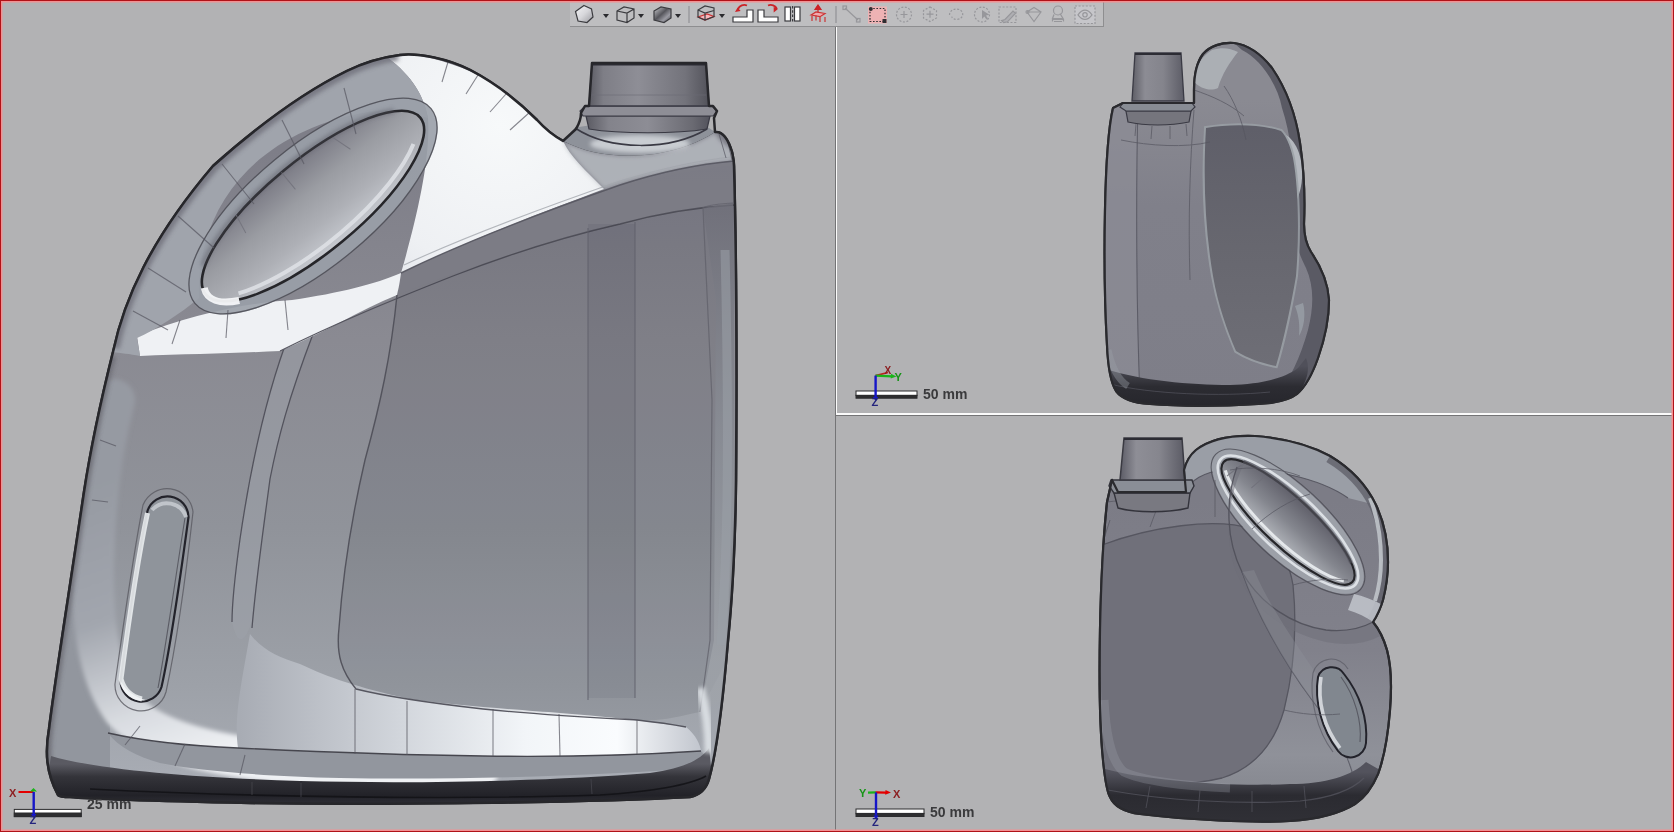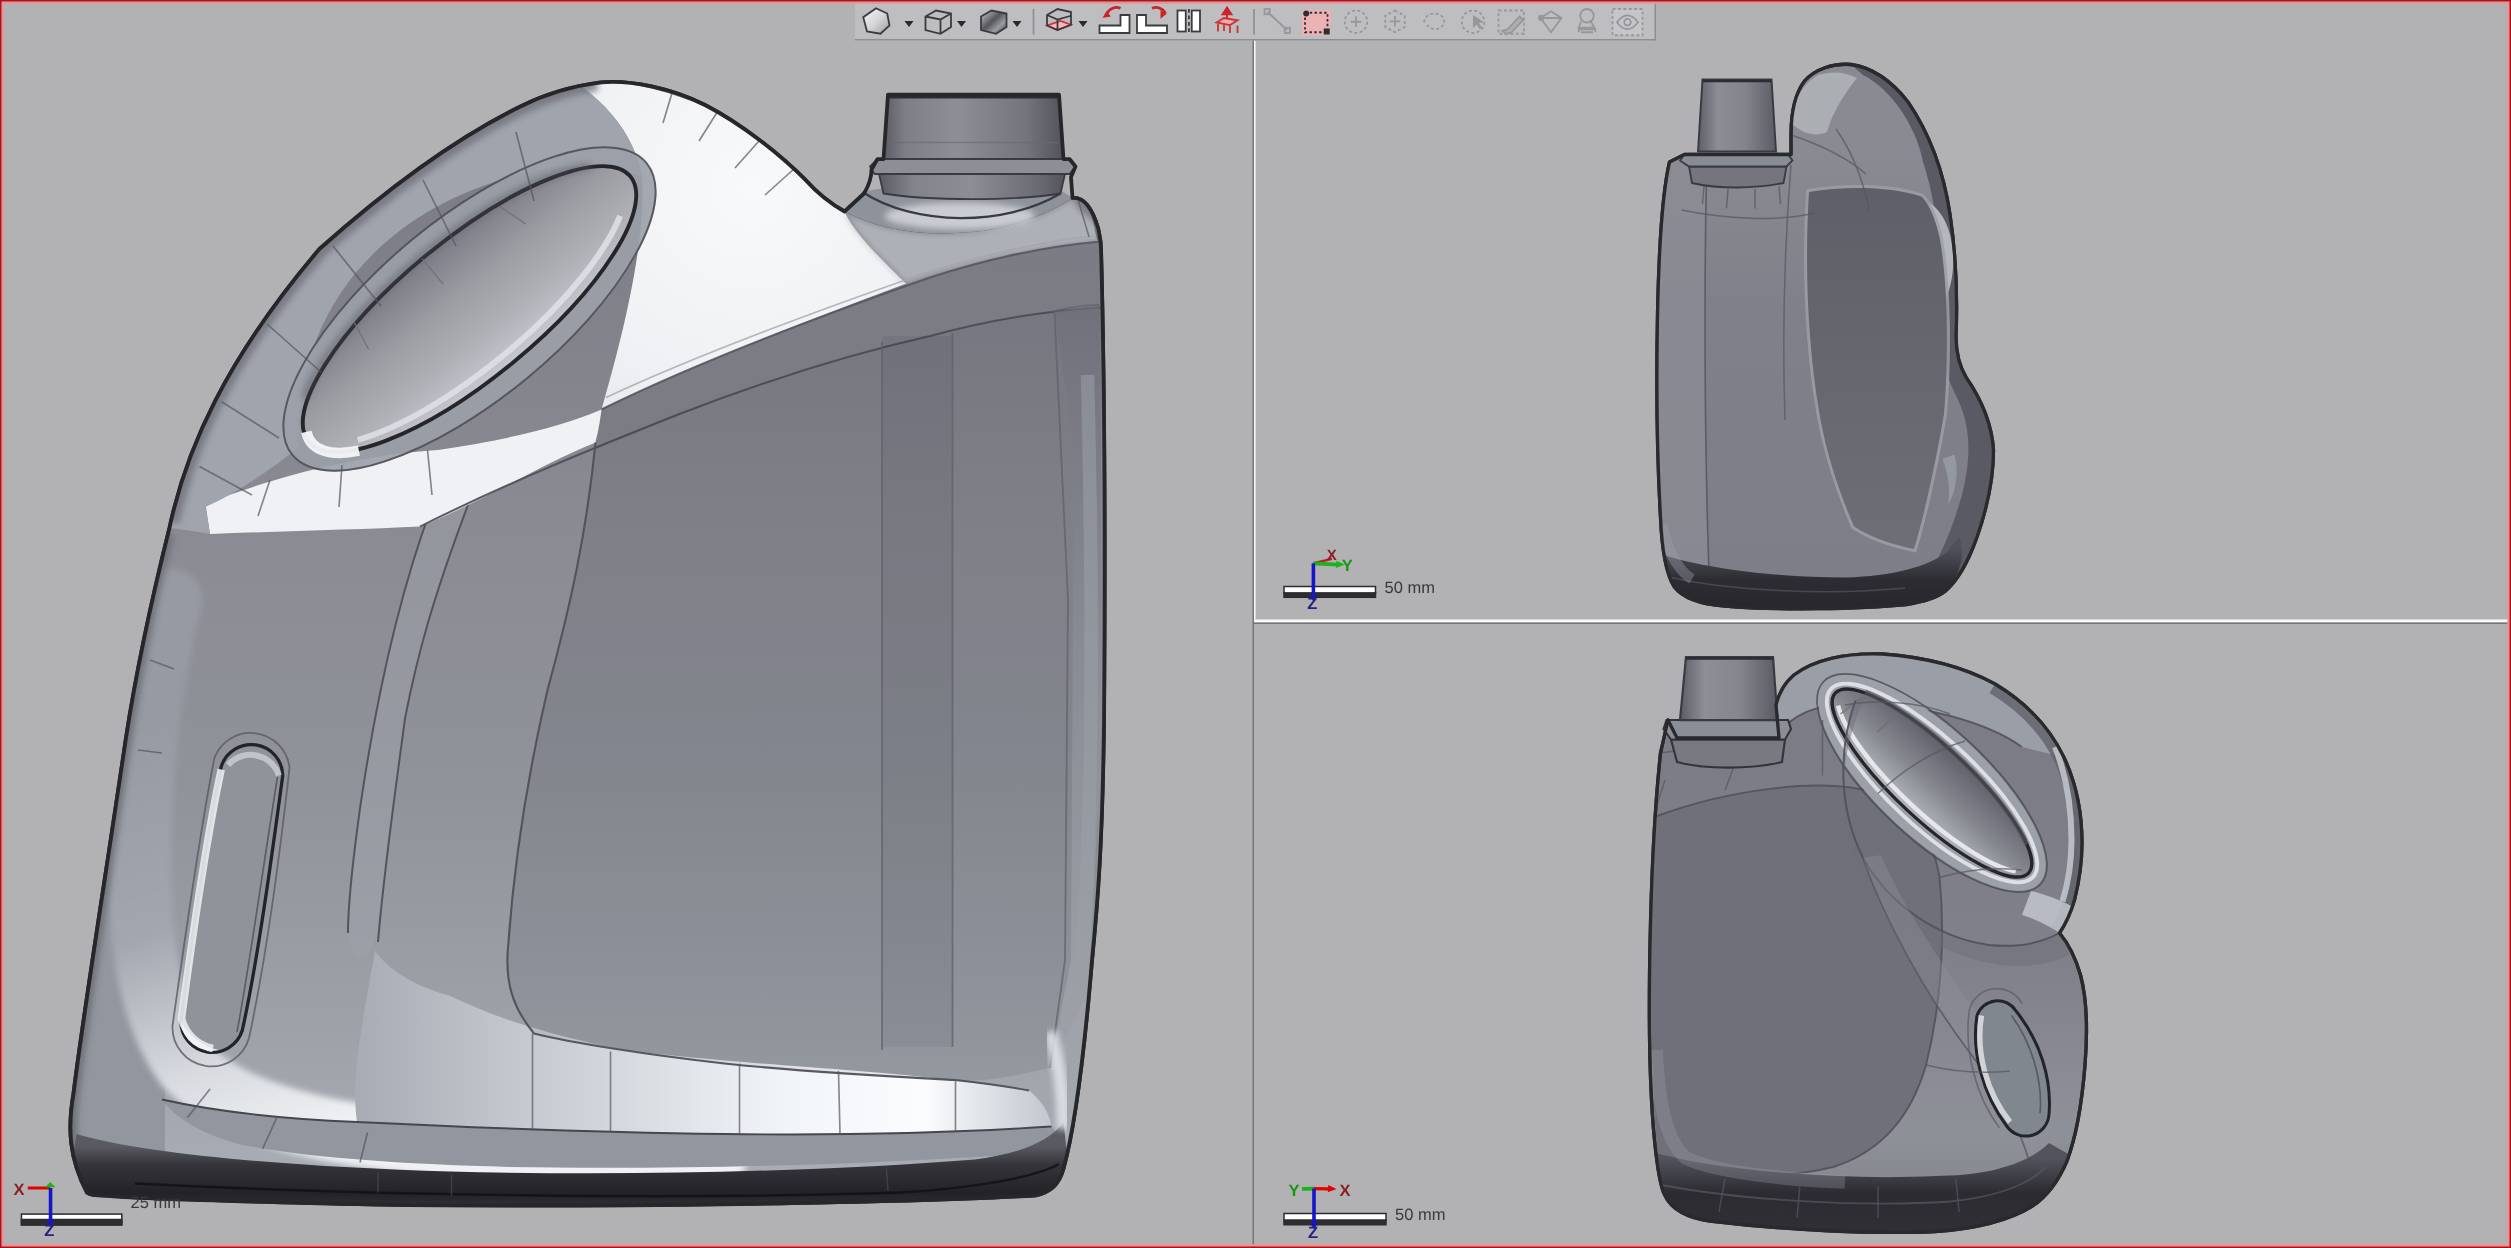--- a/index.html
+++ b/index.html
@@ -1,21 +1,21 @@
 <!DOCTYPE html>
 <html><head><meta charset="utf-8"><style>
 html,body{margin:0;padding:0;width:1674px;height:832px;overflow:hidden;background:#b2b2b4;font-family:"Liberation Sans",sans-serif;}
 .abs{position:absolute;}
 #frame{position:absolute;left:0;top:0;width:1674px;height:832px;border:1px solid #b01218;box-shadow:inset 0 0 0 1.5px #f29092;box-sizing:border-box;z-index:90;pointer-events:none;}
 #vdiv{position:absolute;left:835px;top:2px;width:1px;height:830px;background:#747476;z-index:5;}
 #vdivw{position:absolute;left:836px;top:26px;width:1px;height:387px;background:#fbfbfb;z-index:5;}
 #hdivw{position:absolute;left:836px;top:413px;width:836px;height:2px;background:#fbfbfb;z-index:5;}
 #hdivd{position:absolute;left:836px;top:415px;width:836px;height:1px;background:#747476;z-index:5;}
 #toolbar{position:absolute;left:570px;top:2px;width:533px;height:24px;background:#bebec0;border-right:1px solid #8e8e90;border-bottom:1px solid #8e8e90;z-index:20;}
-.mm{color:#3a3a3c;font-size:11px;z-index:8;}
+.mm{color:#3a3a3c;font-size:14px;z-index:8;font-weight:bold;}
 </style></head>
 <body>
 
 <svg id="can1" class="abs" style="left:0;top:26px;z-index:2" width="836" height="806" viewBox="0 26 836 806">
 <defs>
 <linearGradient id="faceG" x1="0" y1="150" x2="0" y2="780" gradientUnits="userSpaceOnUse">
   <stop offset="0" stop-color="#7e7e88"></stop>
         <stop offset="0.3" stop-color="#8a8a92"></stop>
   <stop offset="0.6" stop-color="#90939a"></stop>
         <stop offset="0.85" stop-color="#9da1a8"></stop>

